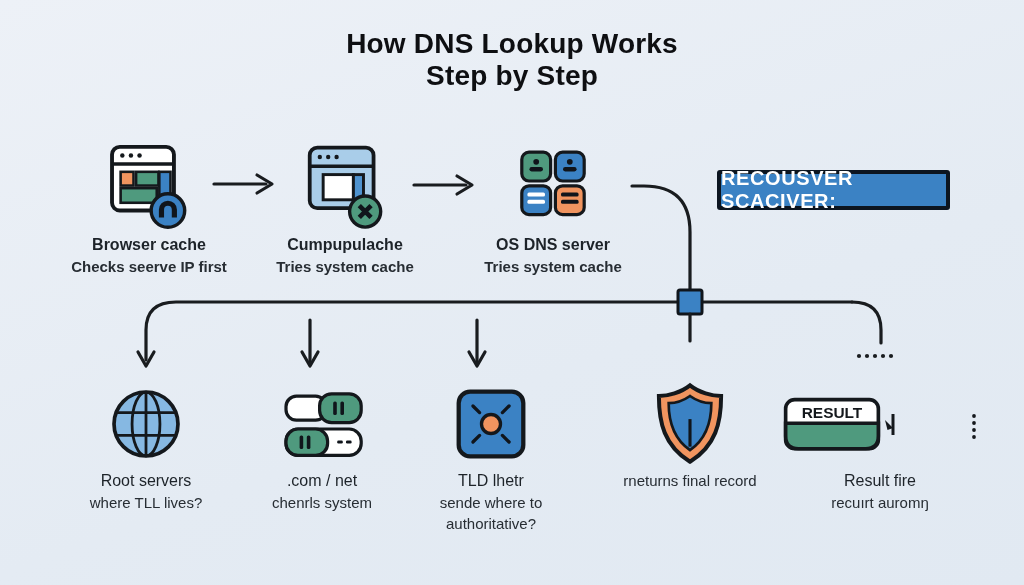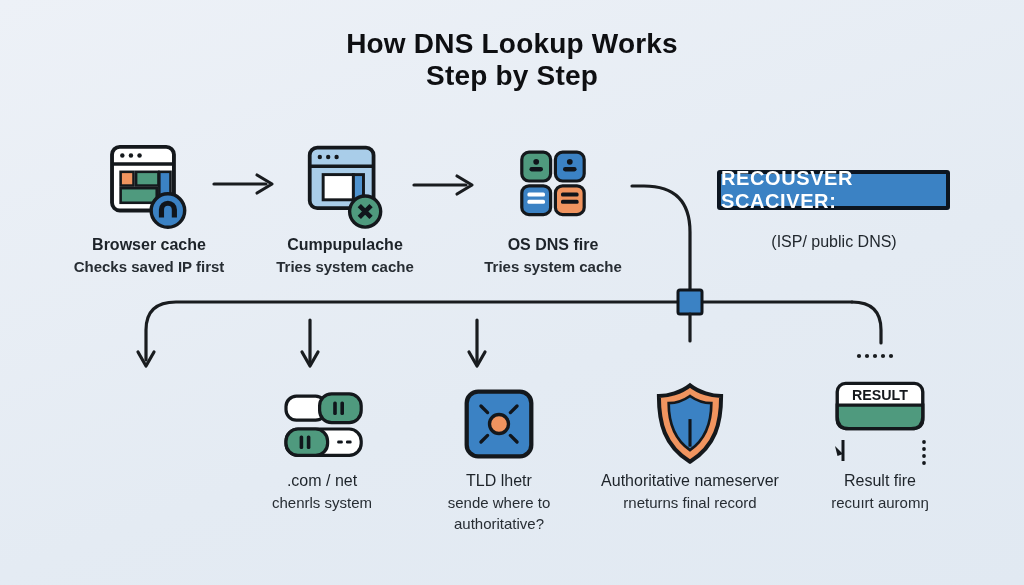--- a/index.html
+++ b/index.html
@@ -16,21 +16,21 @@
   }
   .connectors { position:absolute; left:0; top:0; width:1024px; height:585px; }
   .step { position:absolute; display:flex; flex-direction:column; align-items:center; text-align:center; }
   .tstep { top:138px; width:190px;font-weight:bold; }
   .bstep { top:380px; width:230px; }
   .icon-area { height:94px; display:flex; align-items:center; justify-content:center; }
   .bstep .icon-area { height:88px; }
   .step-label { margin-top:4px; font-size:16px; color:#1d2329; }
   .step-sub { margin-top:3px; font-size:15px; color:#272d33; line-height:1.38; }
   .t1 { left:54px; } .t2 { left:250px; } .t3 { left:458px; }
-  .b1 { left:31px; } .b2 { left:207px; } .b3 { left:384px; } .b4 { left:575px; } .b5 { left:765px; }
+  .b1 { left:31px; } .b2 { left:207px; } .b3 { left:376px; } .b4 { left:575px; } .b5 { left:765px; }
   .resolver-box {
     position:absolute; left:717px; top:170px; width:233px; height:40px; box-sizing:border-box;
     background:#3b82c4; border:4px solid #0c1520; border-radius:3px;
     display:flex; align-items:center; justify-content:center;
     color:#ffffff; font-weight:700; font-size:20px; letter-spacing:0.6px;
   }
   .resolver-labels {
     position:absolute; left:721px; top:231px; width:226px; text-align:center;
     font-size:16px; color:#22282e; line-height:1.35;
   }
@@ -90,21 +90,21 @@
         </g>
         <rect x="17" y="37" width="15" height="16" fill="#f0945f" stroke-width="3"></rect>
         <rect x="35" y="37" width="26" height="16" fill="#4f9a7e" stroke-width="3"></rect>
         <rect x="17" y="56" width="42" height="17" fill="#4f9a7e" stroke-width="3"></rect>
         <rect x="62" y="37" width="13" height="36" fill="#3b82c4" stroke-width="3"></rect>
         <circle cx="72" cy="82" r="19.5" fill="#3b82c4" stroke-width="4"></circle>
         <path d="M 64.5 90 L 64.5 81 A 7.5 7.5 0 0 1 79.5 81 L 79.5 90" stroke="#10151b" stroke-width="6"></path>
       </svg>
     </div>
     <div class="step-label">Browser cache</div>
-    <div class="step-sub">Checks saved IP first</div>
+    <div class="step-sub">Checks seerve IP first</div>
   </div>
 
   <div class="step tstep t2">
     <div class="icon-area">
       <svg width="84" viewBox="0 0 100 104" fill="none" stroke="#14181c">
         <rect x="8" y="8" width="76" height="72" rx="9" fill="#a9cde9" stroke-width="4.5"></rect>
         <line x1="8" y1="30" x2="84" y2="30" stroke-width="4"></line>
         <g fill="#14181c" stroke="none">
           <circle cx="20" cy="19" r="2.6"></circle>
             <circle cx="30" cy="19" r="2.6"></circle>
@@ -134,31 +134,43 @@
             <rect x="62.5" y="27.5" width="17" height="5.5" rx="2.7"></rect>
           <rect x="60" y="59.5" width="22" height="5" rx="2"></rect>
             <rect x="60" y="68.5" width="22" height="5" rx="2"></rect>
         </g>
         <g fill="#ffffff" stroke="none">
           <rect x="18" y="59.5" width="22" height="5" rx="2"></rect>
             <rect x="18" y="68.5" width="22" height="5" rx="2"></rect>
         </g>
       </svg>
     </div>
-    <div class="step-label">OS DNS fire</div>
+    <div class="step-label">OS DNS server</div>
     <div class="step-sub">Tries system cache</div>
   </div>
 
   <div class="resolver-box">
     <span>RECOUSVER SCACIVER:</span>
   </div>
   <div class="resolver-labels">
-    <div>(ISP/ public DNS)</div>
-  </div>
-
+  </div>
+
+  <div class="step bstep b1">
+    <div class="icon-area">
+      <svg width="82" viewBox="0 0 100 100" fill="none" stroke="#14181c">
+        <circle cx="50" cy="50" r="39" fill="#86b8e2" stroke-width="4.5"></circle>
+        <ellipse cx="50" cy="50" rx="17" ry="39" stroke-width="3.4"></ellipse>
+        <line x1="50" y1="11" x2="50" y2="89" stroke-width="3.4"></line>
+        <line x1="14" y1="36" x2="86" y2="36" stroke-width="3.4"></line>
+        <line x1="14" y1="64" x2="86" y2="64" stroke-width="3.4"></line>
+      </svg>
+    </div>
+    <div class="step-label">Root servers</div>
+    <div class="step-sub">where TLL lives?</div>
+  </div>
 
   <div class="step bstep b2">
     <div class="icon-area">
       <svg width="88" viewBox="0 0 110 88" fill="none" stroke="#14181c">
         <rect x="10" y="9" width="50" height="30" rx="13" fill="#ffffff" stroke-width="4"></rect>
         <rect x="52" y="6" width="52" height="36" rx="15" fill="#4f9a7e" stroke-width="4"></rect>
         <g fill="#10151b" stroke="none">
           <rect x="69" y="15.5" width="4.5" height="17" rx="2"></rect>
             <rect x="78" y="15.5" width="4.5" height="17" rx="2"></rect>
         </g>
@@ -197,28 +209,27 @@
   </div>
 
   <div class="step bstep b4">
     <div class="icon-area">
       <svg width="80" viewBox="0 0 90 100" fill="none" stroke="#14181c">
         <path d="M 45 6 C 55 14 70 18 80 18 C 80 48 74 74 45 92 C 16 74 10 48 10 18 C 20 18 35 14 45 6 Z" fill="#f0945f" stroke-width="4.5"></path>
         <path d="M 45 18 C 52 23 62 26 69 26 C 69 47 64 66 45 79 C 26 66 21 47 21 26 C 28 26 38 23 45 18 Z" fill="#3b82c4" stroke-width="3"></path>
         <line x1="45" y1="44" x2="45" y2="75" stroke="#10151b" stroke-width="3.5"></line>
       </svg>
     </div>
-    <div class="step-label">Authoritative nameserver</div>
     <div class="step-sub">
       <div>rneturns final record</div>
     </div>
   </div>
 
   <div class="step bstep b5">
-    <div class="icon-area" style="flex-direction:column;">
+    <div class="icon-area" style="flex-direction:row;">
       <svg width="100" viewBox="0 0 110 62" fill="none" stroke="#14181c">
         <rect x="4" y="4" width="102" height="54" rx="10" fill="#ffffff" stroke-width="4"></rect>
         <path d="M 4 30 H 106 V 44 Q 106 58 92 58 H 18 Q 4 58 4 44 Z" fill="#4f9a7e" stroke-width="4"></path>
         <text x="55" y="24" text-anchor="middle" fill="#14181c" stroke="none" font-family="Liberation Sans, sans-serif" font-size="17" font-weight="bold">RESULT</text>
       </svg>
       <div class="glyph-row">
         <svg width="18" height="26" viewBox="0 0 18 26">
           <line x1="11" y1="2" x2="11" y2="23" stroke="#14181c" stroke-width="3"></line>
           <path d="M 3 8 L 11 16 L 5.5 18 Z" fill="#14181c"></path>
         </svg>

